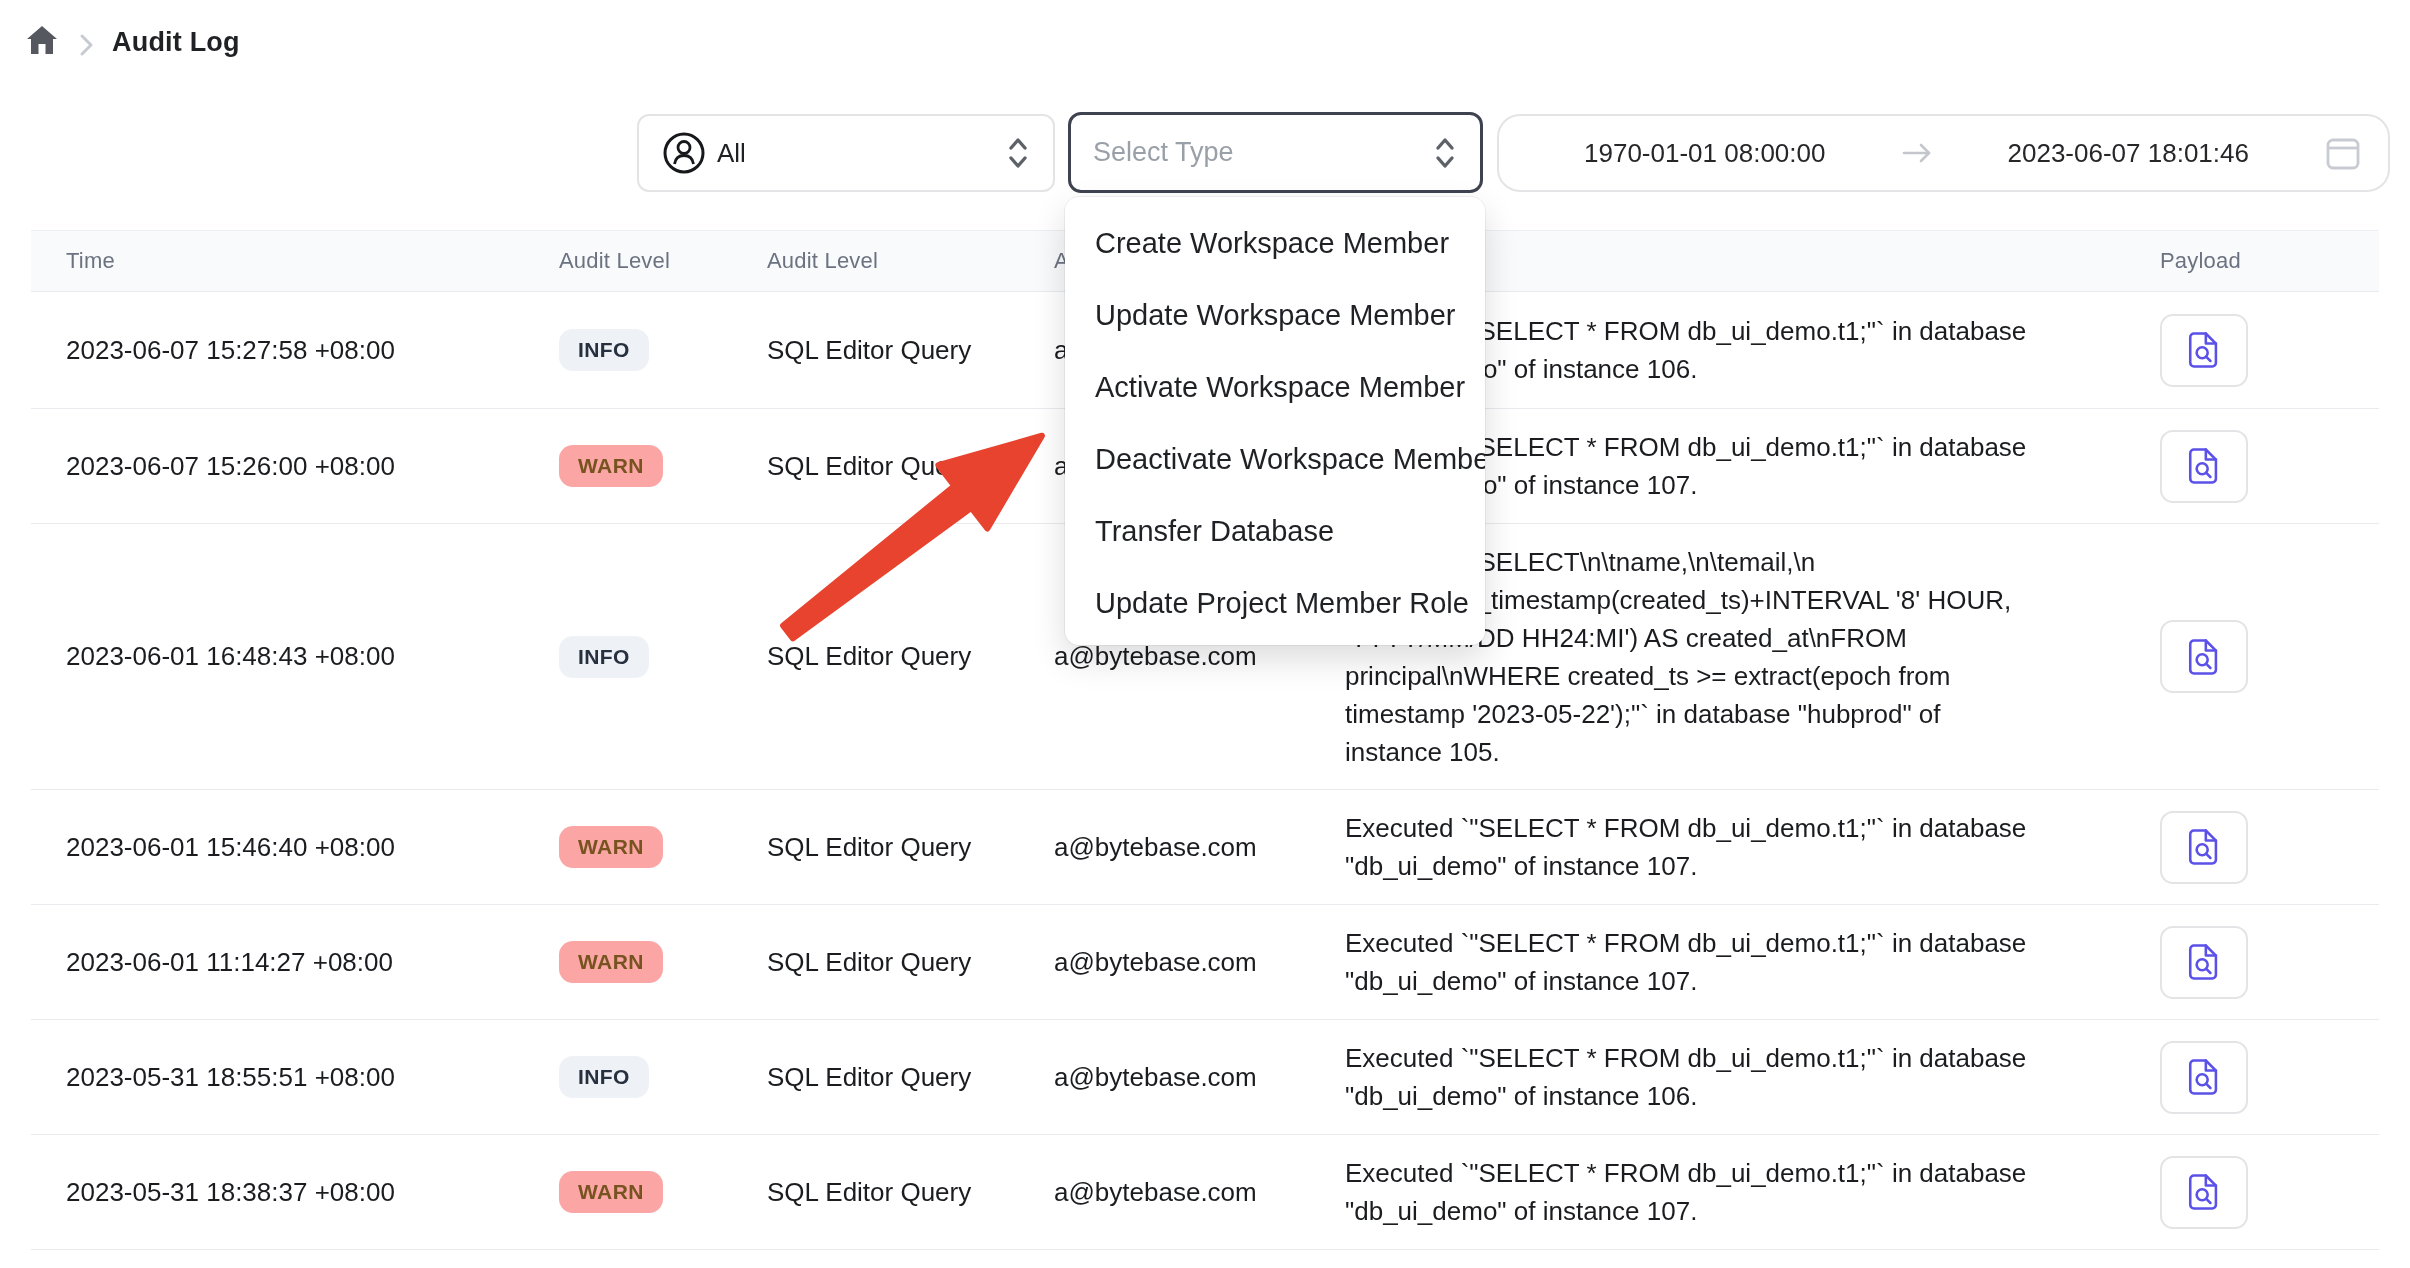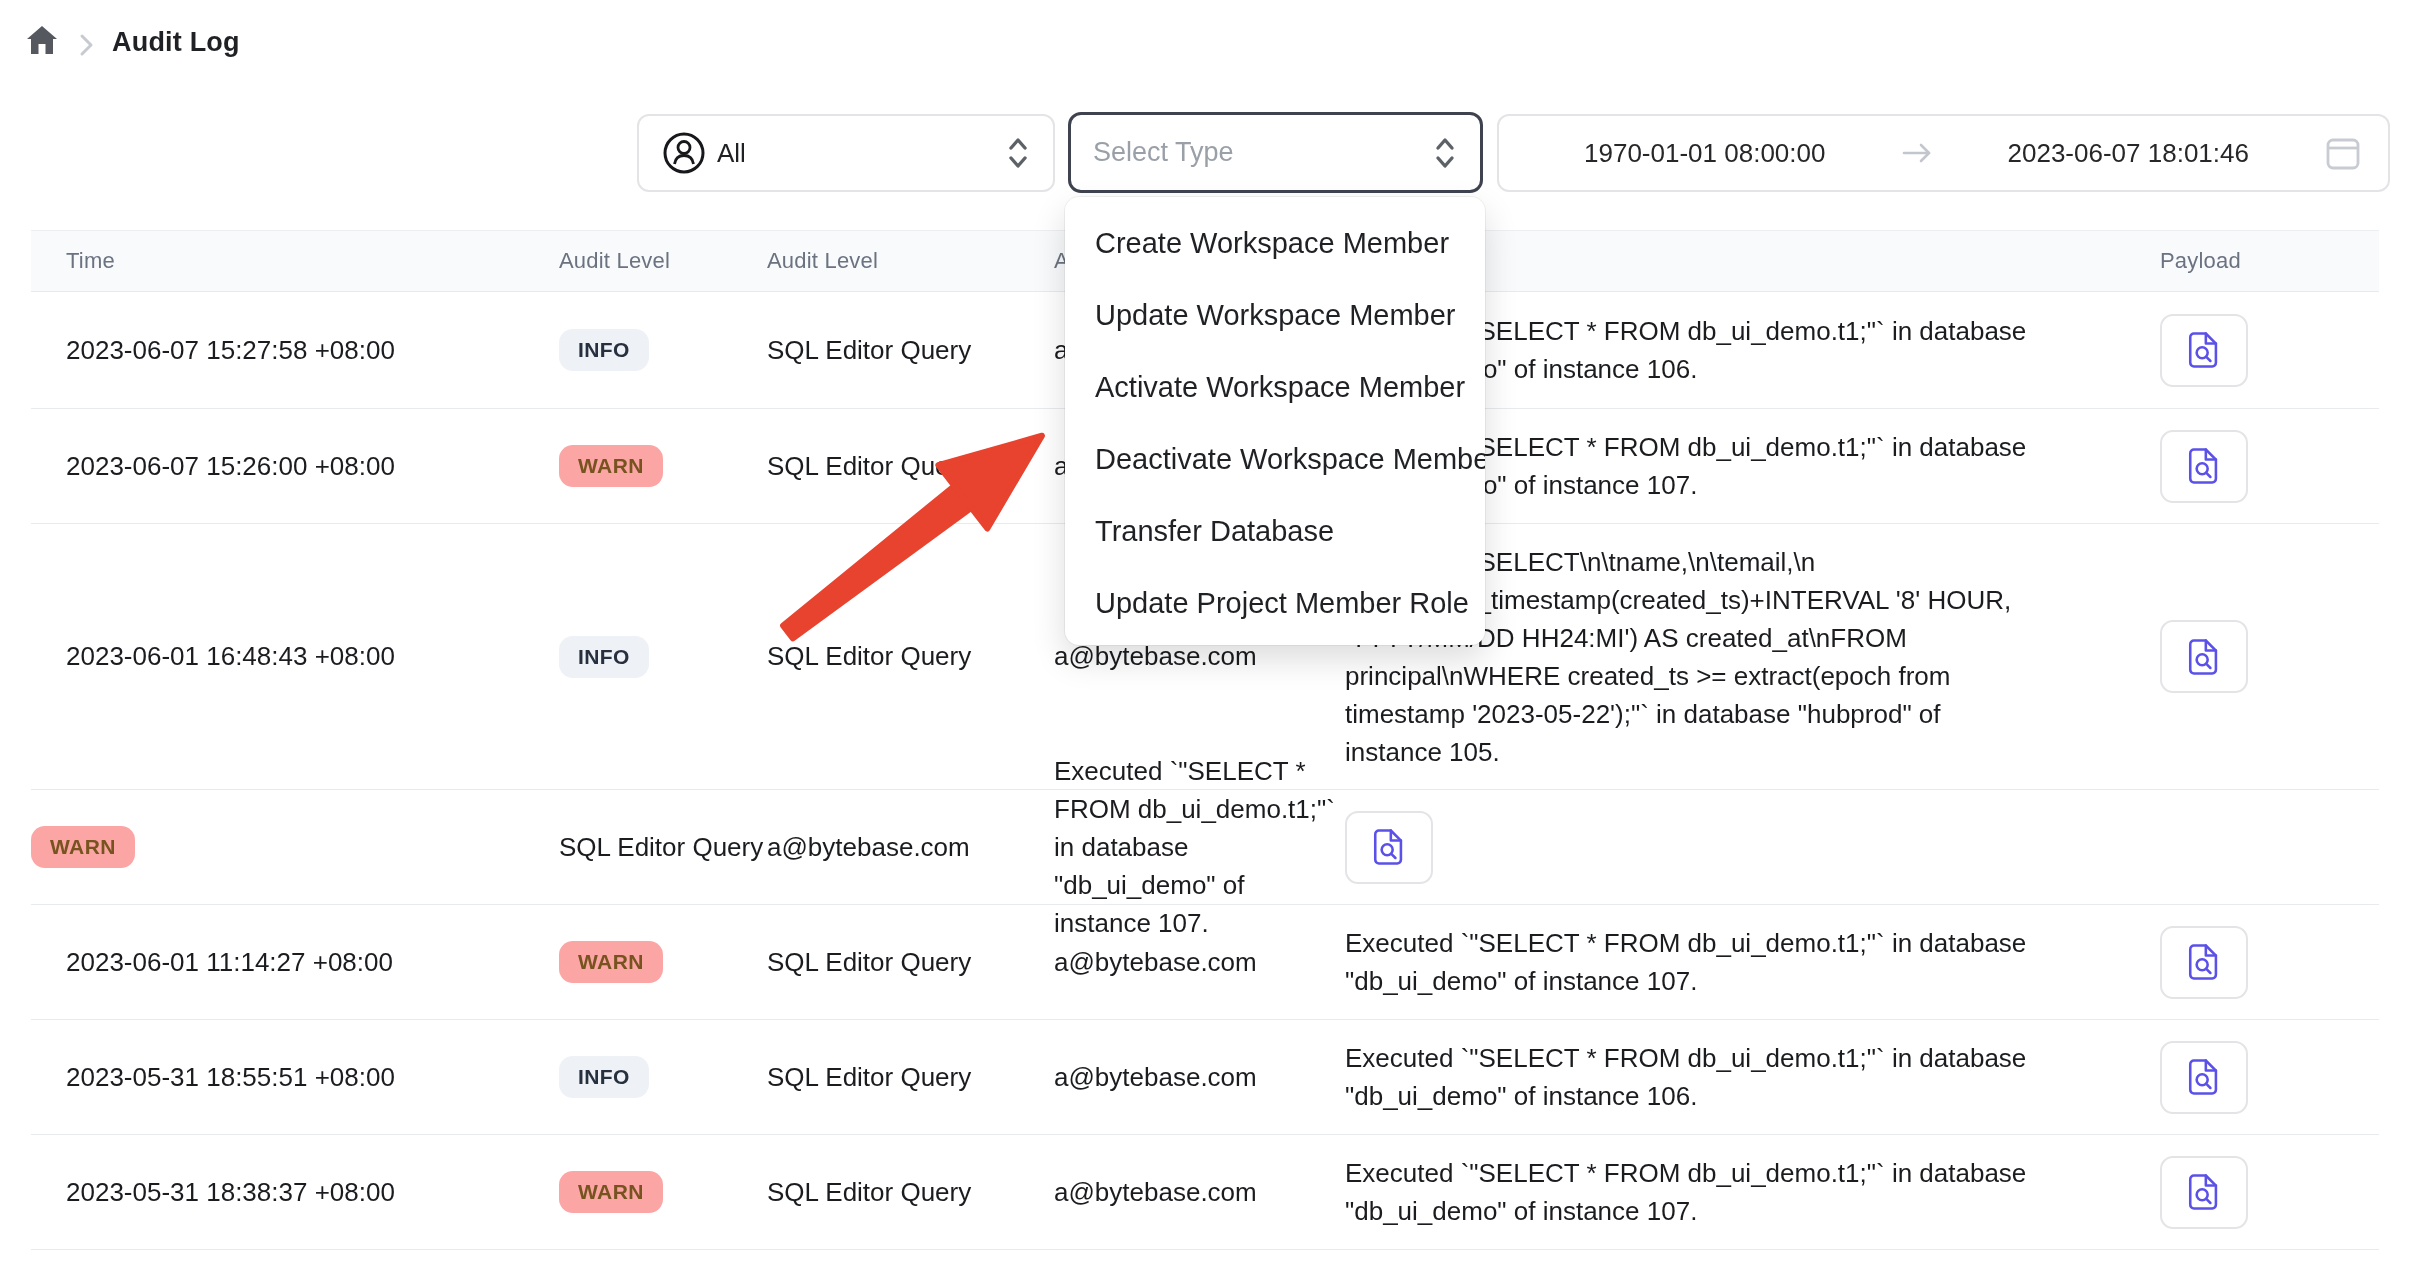--- a/index.html
+++ b/index.html
@@ -10,21 +10,21 @@
   .breadcrumb { position:absolute; left:24px; top:22px; display:flex; align-items:flex-end; gap:16px; }
   .crumb-title { font-size:27px; font-weight:700; color:#1f2125; letter-spacing:.2px; }
 
   
   .control { position:absolute; top:114px; height:78px; background:#fff;
              border:2px solid #e4e4e7; border-radius:12px; display:flex; align-items:center; }
   .all-select   { left:637px;  width:418px; padding:0 22px; gap:10px; }
   .all-label    { font-size:26px; color:#1f2125; flex:1; }
   .type-select  { left:1068px; width:415px; top:112px; height:81px; border:3px solid #3f4350; border-radius:13px; padding:0 22px; }
   .type-placeholder { font-size:27px; color:#9aa0a8; flex:1; }
-  .date-range   { left:1497px; width:893px; padding:0 24px; gap:12px; }
+  .date-range   { left:1497px; width:893px; padding:0 24px; gap:12px;border-radius:23px; }
   .date-text    { font-size:26px; color:#27272a; flex:1; text-align:center; white-space:nowrap; }
   .chevrons     { flex:0 0 auto; }
 
   
   .table { position:absolute; left:31px; top:230px; width:2348px; }
   .tr { display:grid; grid-template-columns:528px 208px 287px 291px 815px 219px;
         align-items:center; border-bottom:1px solid #e8eaed; background:#fff; }
   .thead { background:#f8fafc; border-top:1px solid #edeff2; height:62px; }
   .th { font-size:22px; font-weight:500; color:#6b7280; letter-spacing:.2px;
         white-space:nowrap; overflow:hidden; }
@@ -183,20 +183,21 @@
         <path d="M13 6h13l11 11v21a4 4 0 0 1-4 4H13a4 4 0 0 1-4-4V10a4 4 0 0 1 4-4z"></path>
         <path d="M26 6v11h11"></path>
             <circle cx="22" cy="27" r="6"></circle>
             <path d="M26.5 31.5L31 36"></path>
       </svg>
         </button>
       </div>
   </div>
 
   <div class="tr row-std">
+    <div class="td td-time">2023-06-01 15:46:40 +08:00</div>
     <div><span class="badge badge-warn">WARN</span></div>
     <div class="td">SQL Editor Query</div>
     <div class="td">a@bytebase.com</div>
     <div class="comment">Executed `"SELECT * FROM db_ui_demo.t1;"` in database
 "db_ui_demo" of instance 107.</div>
     <div>
         <button class="payload-btn">
       <svg width="44" height="44" viewBox="0 0 48 48" fill="none" stroke="#5b51e8" stroke-width="2.8" stroke-linecap="round" stroke-linejoin="round">
         <path d="M13 6h13l11 11v21a4 4 0 0 1-4 4H13a4 4 0 0 1-4-4V10a4 4 0 0 1 4-4z"></path>
         <path d="M26 6v11h11"></path>

